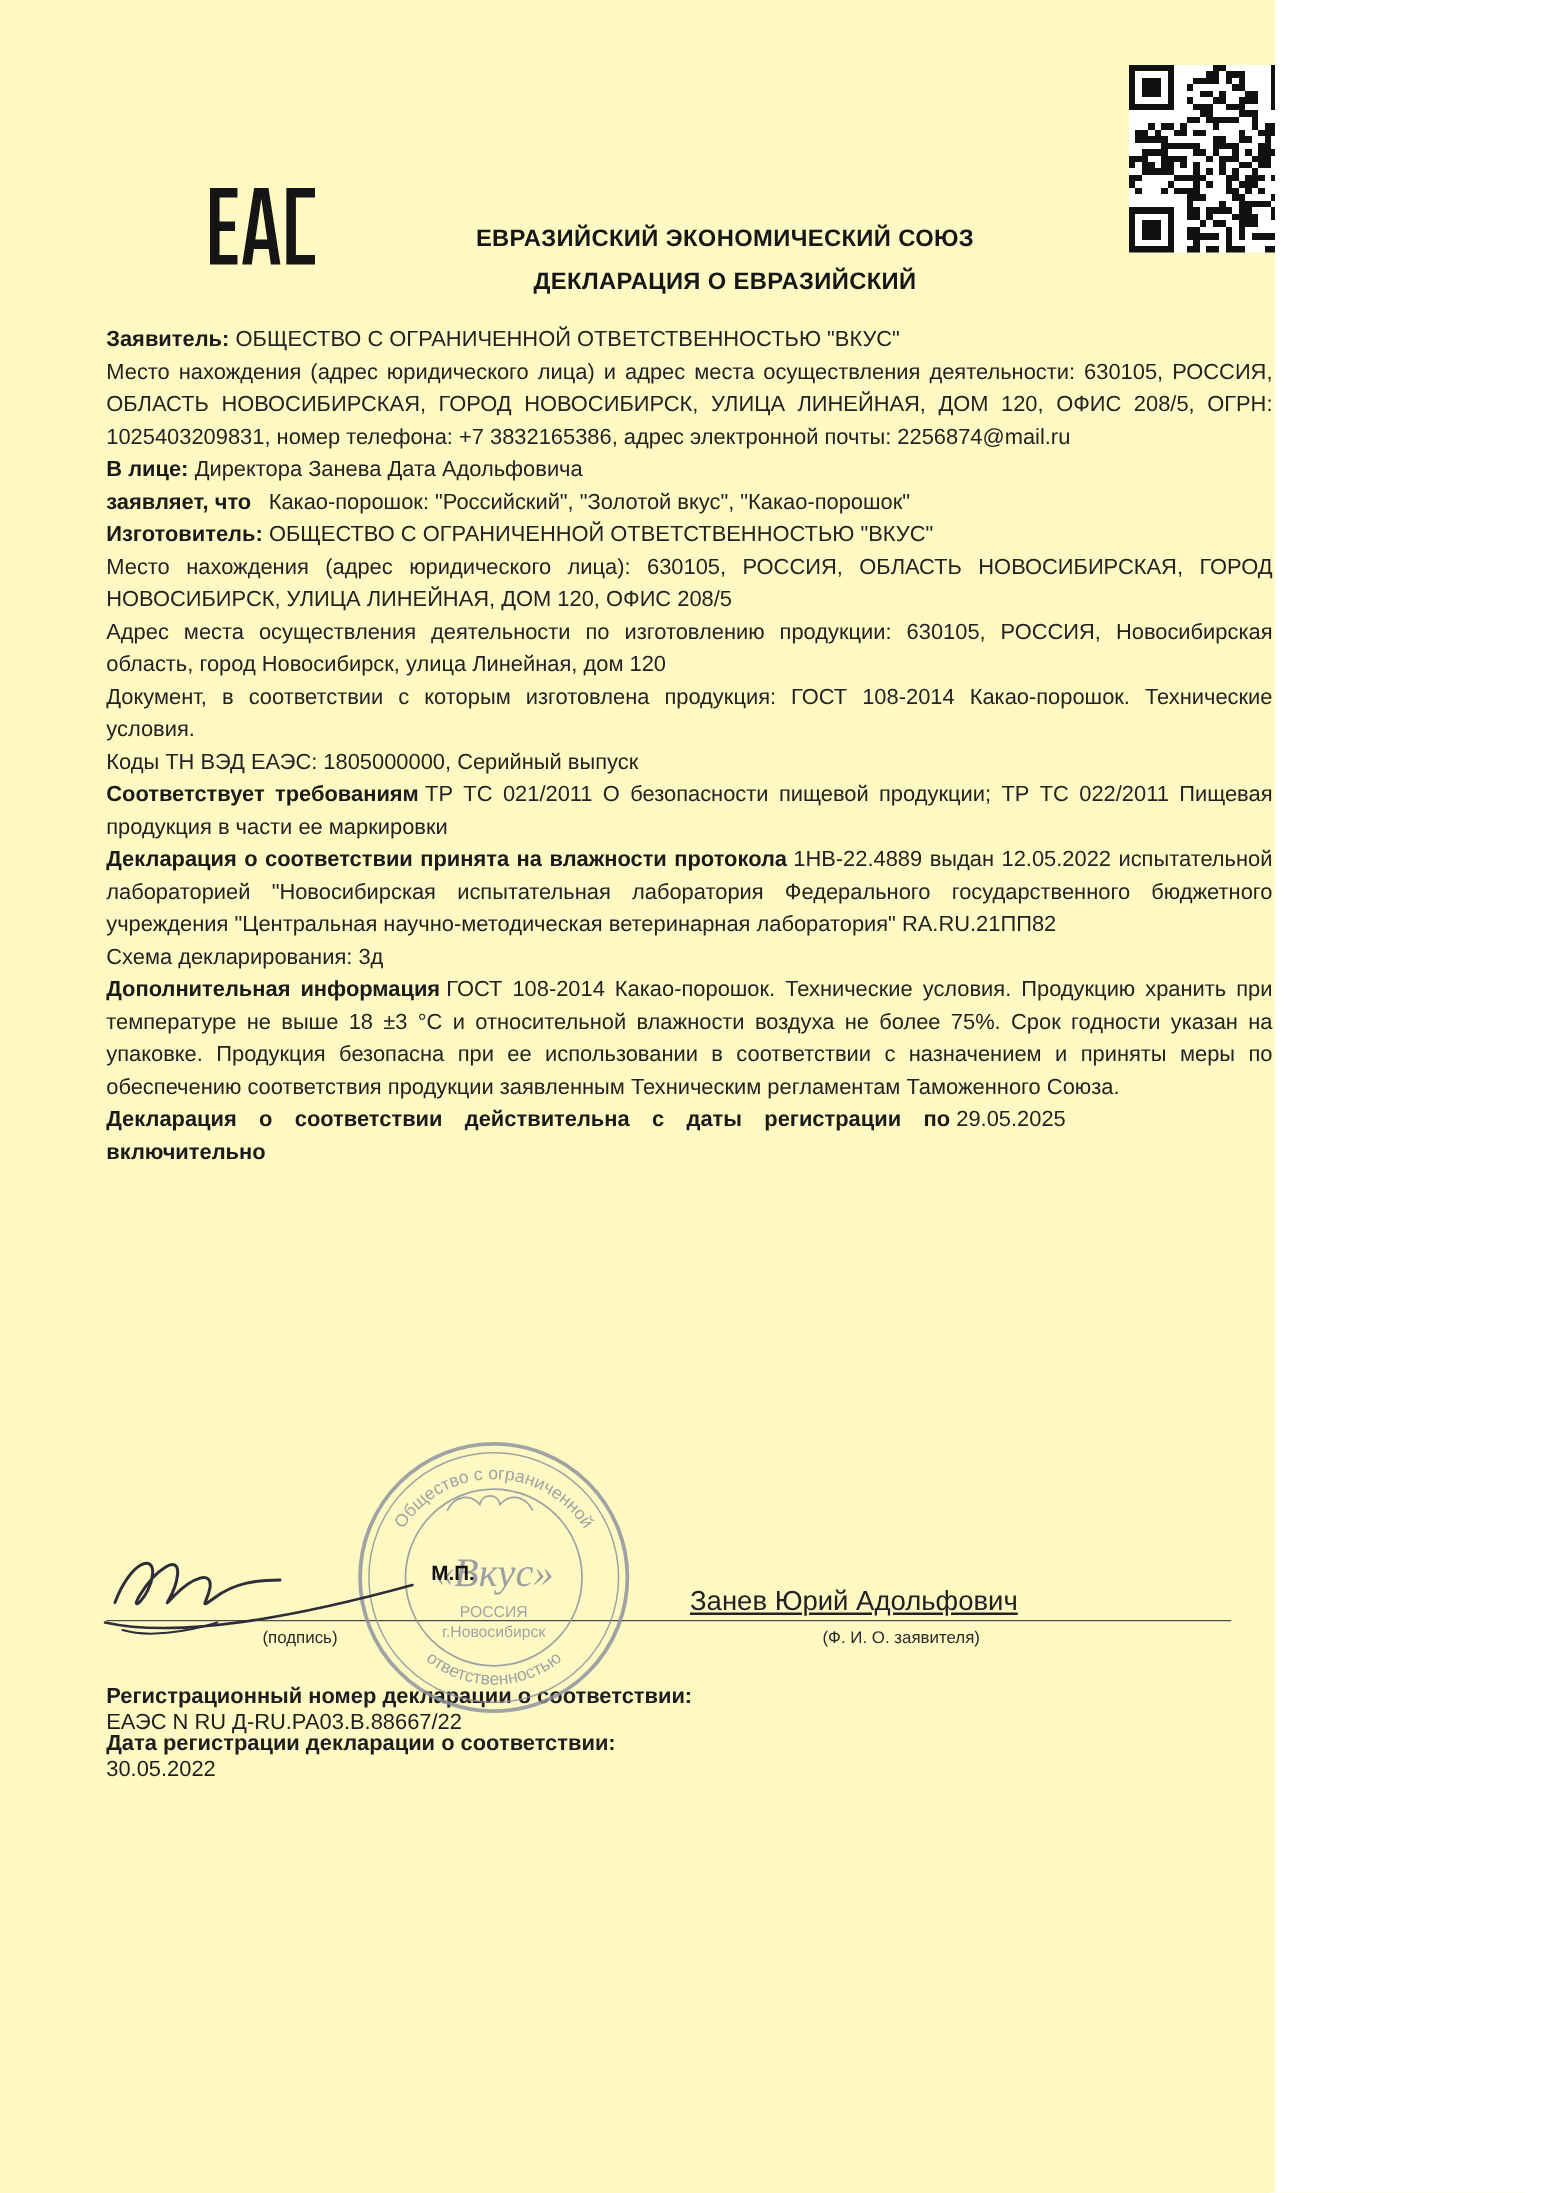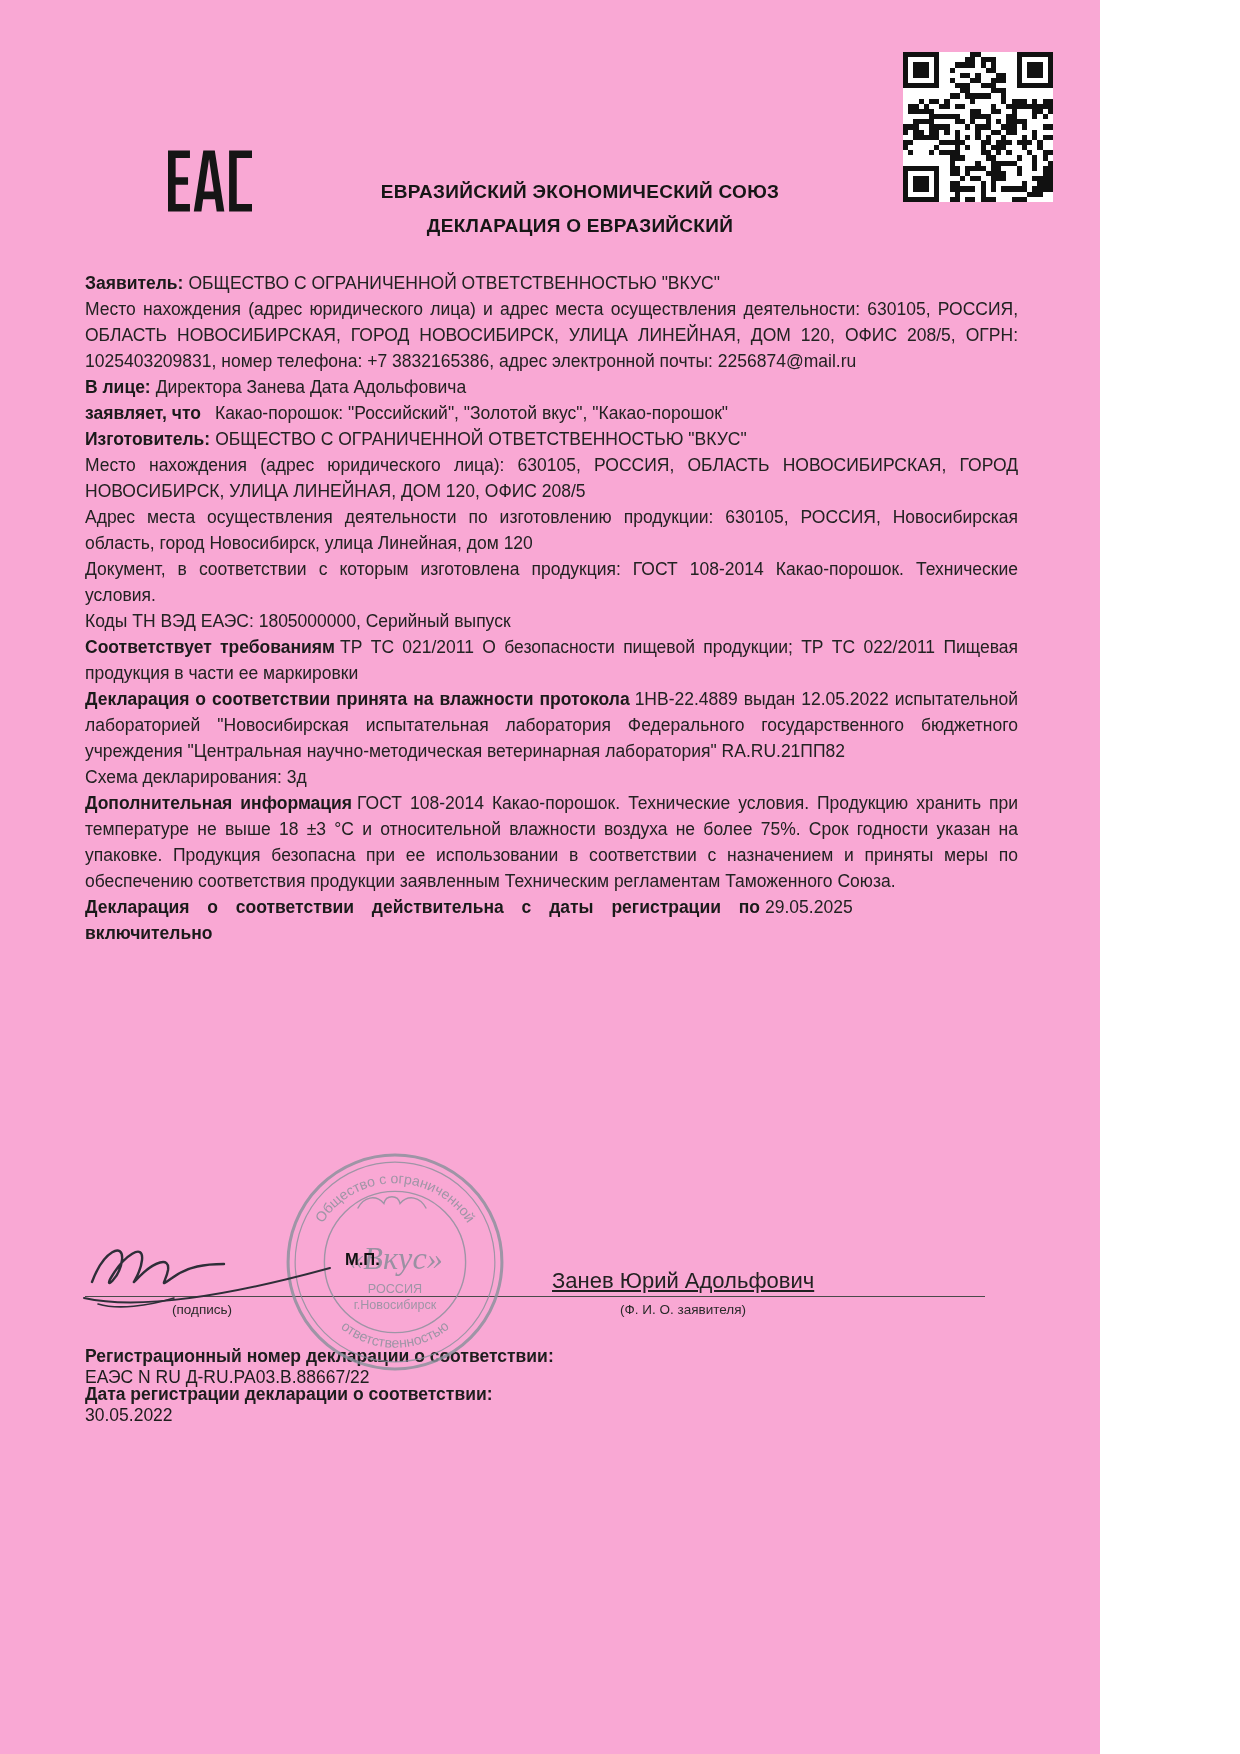--- a/index.html
+++ b/index.html
@@ -1,17 +1,17 @@
 <!DOCTYPE html>
 <html><head>
 <meta charset="utf-8">
 <style>
   html,body{margin:0;padding:0;background:#ffffff;}
   .page{
-    position:relative;width:1100px;height:1754px;background:#f9a8d4;
+    position:relative;width:1020px;height:1754px;background:#fef9c3;
     font-family:"Liberation Sans","DejaVu Sans",sans-serif;color:#1f1f1f;overflow:hidden;
   }
   
   .eac-logo{position:absolute;left:168px;top:150px;width:84px;height:62px;}
   .qr{position:absolute;left:903px;top:52px;width:150px;height:150px;}
   .hdr{position:absolute;left:150px;top:181px;width:860px;text-align:center;
        font-weight:bold;font-size:19px;letter-spacing:.3px;color:#161616;}
   .hdr .l2{margin-top:12px;}
   
   .doc-body{position:absolute;left:85px;top:250px;width:933px;font-size:17.5px;
@@ -27,21 +27,21 @@
   .m-compl{margin-top:16px;}
   .m-basis{margin-top:22px;}
   .m-add{margin-top:23px;}
   .m-valid{margin-top:15px;}
   .p-valid{word-spacing:13px;}
   
   .sig-line{position:absolute;left:85px;top:1296px;width:900px;border-bottom:1.5px solid #4a4a4a;}
   .sig-svg{position:absolute;left:78px;top:1220px;z-index:2;}
   .stamp{position:absolute;left:278px;top:1146px;z-index:1;opacity:.82;}
   .mp{position:absolute;left:345px;top:1250px;font-weight:bold;font-size:16.5px;color:#111;z-index:3;}
-  .cap{position:absolute;font-size:13.5px;color:#2a2a2a;}
+  .cap{position:absolute;font-size:13.5px;color:#2a2a2a;margin-left:38px;}
   .cap-sign{left:172px;top:1302px;}
   .cap-fio{left:620px;top:1302px;}
   .sig-name{position:absolute;left:552px;top:1268px;font-size:22px;color:#222;z-index:3;text-decoration:underline;}
   
   .reg-row{position:absolute;left:85px;display:flex;font-size:17.5px;color:#1d1d1d;width:940px;flex-direction:column;}
   .reg-row .lab{width:558px;font-weight:bold;}
   .reg-row.r1{top:1346px;}
   .reg-row.r2{top:1384px;}
 </style>
 </head>
@@ -358,21 +358,21 @@
         <rect x="10" y="120" width="15" height="15" fill="#111"></rect>
       </svg></div>
 
   <div class="hdr">
     <div class="l1">ЕВРАЗИЙСКИЙ ЭКОНОМИЧЕСКИЙ СОЮЗ</div>
     <div class="l2">ДЕКЛАРАЦИЯ О ЕВРАЗИЙСКИЙ</div>
   </div>
 
   <div class="doc-body">
 
-    <p style="margin-top:20px;">
+    <p style="margin-top:8px;">
       <b>Заявитель:</b><span class="gap">ОБЩЕСТВО С ОГРАНИЧЕННОЙ ОТВЕТСТВЕННОСТЬЮ "ВКУС"</span>
     </p>
     <p>Место нахождения (адрес юридического лица) и адрес места осуществления деятельности: 630105, РОССИЯ, ОБЛАСТЬ НОВОСИБИРСКАЯ, ГОРОД НОВОСИБИРСК, УЛИЦА ЛИНЕЙНАЯ, ДОМ 120, ОФИС 208/5, ОГРН: 1025403209831, номер телефона: +7 3832165386, адрес электронной почты: 2256874@mail.ru</p>
 
     <p class="m-person">
       <b>В лице:</b><span class="gap">Директора Занева Дата Адольфовича</span>
     </p>
 
     <p class="m-declares">
       <b>заявляет, что</b><span class="gap-wide">Какао-порошок: "Российский", "Золотой вкус", "Какао-порошок"</span>

